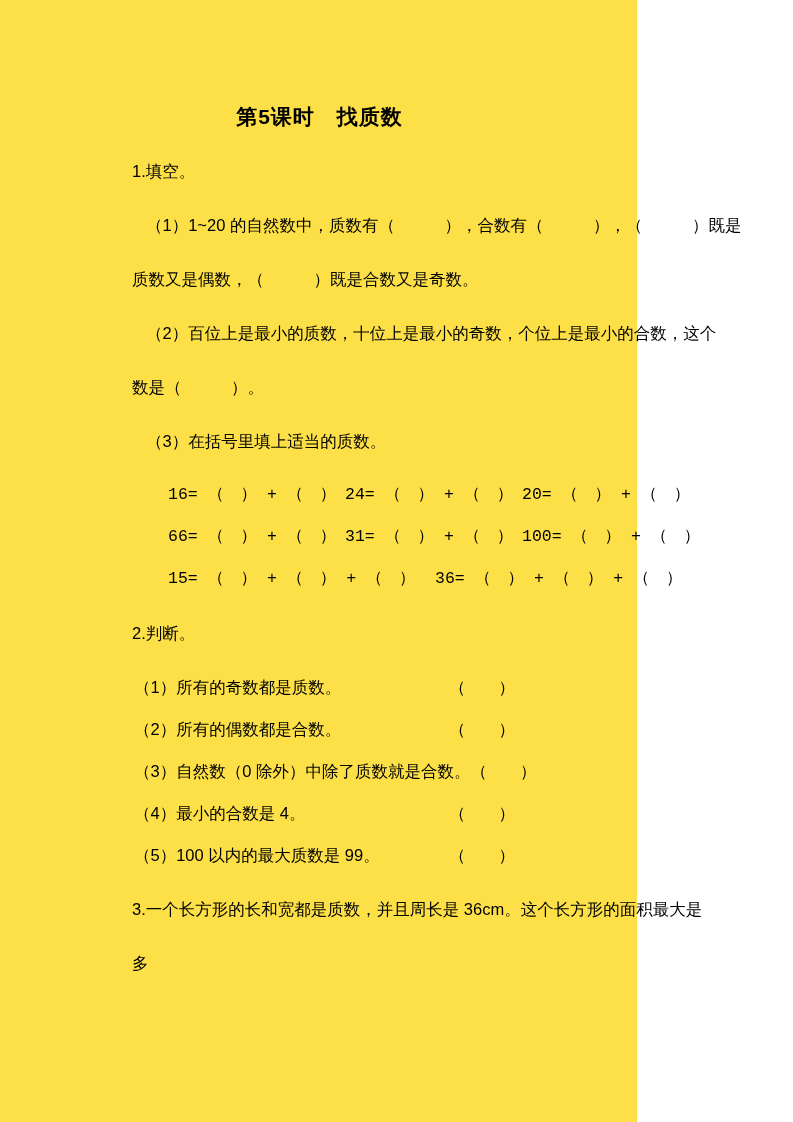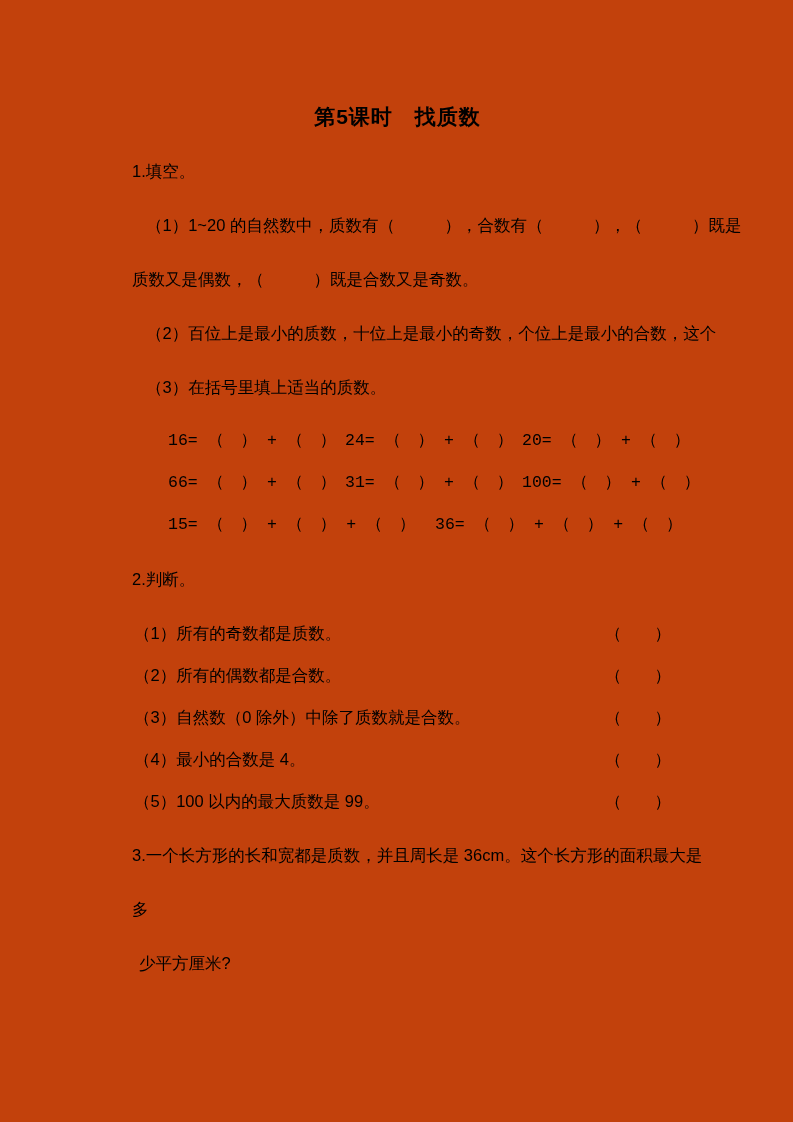--- a/index.html
+++ b/index.html
@@ -2,23 +2,23 @@
 <html><head>
 <meta charset="utf-8">
 <style>
   html, body {
     margin: 0;
     padding: 0;
     background: #ffffff;
   }
   .page {
     position: relative;
-    width: 793px;
+    width: 637px;
     height: 1122px;
-    background: #c2410c;
+    background: #fde047;
     box-sizing: border-box;
     padding: 96px 118px 0 120px;
     font-family: "Liberation Sans", "DejaVu Sans", sans-serif;
     color: #000000;
     font-size: 16.5px;
   }
   .title {
     margin: 0 0 10px 0;
     text-align: center;
     font-size: 21px;
@@ -62,20 +62,21 @@
 <div class="page">
 
   <h1 class="title">第5课时　找质数</h1>
 
   <p class="line">1.填空。</p>
 
   <p class="line ind1">（1）1~20 的自然数中，质数有（　　　），合数有（　　　），（　　　）既是</p>
   <p class="line">质数又是偶数，（　　　）既是合数又是奇数。</p>
 
   <p class="line ind1">（2）百位上是最小的质数，十位上是最小的奇数，个位上是最小的合数，这个</p>
+  <p class="line">数是（　　　）。</p>
 
   <p class="line ind1">（3）在括号里填上适当的质数。</p>
 
   <p class="eq-row r12">
     <span class="eq">16= （　） + （　）</span>
     <span class="eq">24= （　） + （　）</span>
     <span class="eq">20= （　） + （　）</span>
   </p>
   <p class="eq-row r12">
     <span class="eq">66= （　） + （　）</span>
@@ -105,15 +106,14 @@
     <span class="txt">（4）最小的合数是 4。</span>
     <span class="ans">（　　）</span>
   </p>
   <p class="judge">
     <span class="txt">（5）100 以内的最大质数是 99。</span>
     <span class="ans">（　　）</span>
   </p>
 
   <p class="line">3.一个长方形的长和宽都是质数，并且周长是 36cm。这个长方形的面积最大是</p>
   <p class="line">多</p>
-  <p class="line ind3">少平方厘米?</p>
 
 </div>
 
 </body></html>

